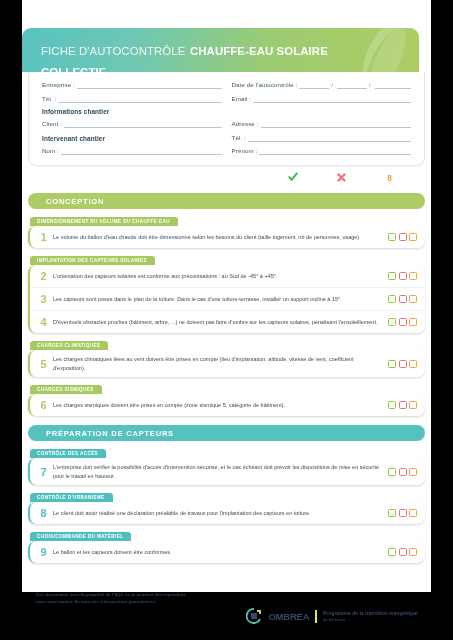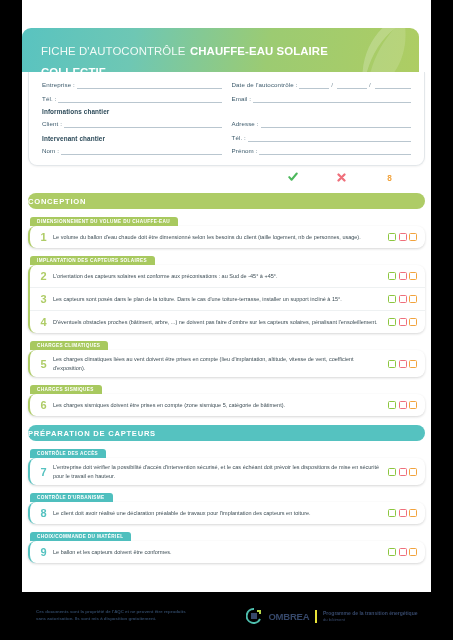--- a/index.html
+++ b/index.html
@@ -119,20 +119,21 @@
   .lg-cross { left: 313px; }
   .lg-na    { left: 361px; }
 
   
   .sec-banner {
     margin: 9px 6px 0 6px;
     height: 16px;
     border-radius: 8px;
     display: flex;
     align-items: center;
+    padding-left: 18px;
     color: #ffffff;
     font-size: 7.6px;
     font-weight: bold;
     letter-spacing: .75px;
   }
   .sec-green { background: #aecc66; }
   .sec-teal  { background: #55c2c0; }
 
   
   .subcat {
@@ -205,21 +206,20 @@
 
   
   .footer {
     position: absolute;
     left: 0;
     bottom: 0;
     width: 409px;
     height: 48px;
     background: #000000;
     display: flex;
-    align-items: center;
     padding: 0 12px 0 14px;
   }
   .foot-left {
     font-size: 4.4px;
     line-height: 1.55;
     color: #2f4663;
     font-weight: bold;
     width: 175px;
   }
   .foot-right {

